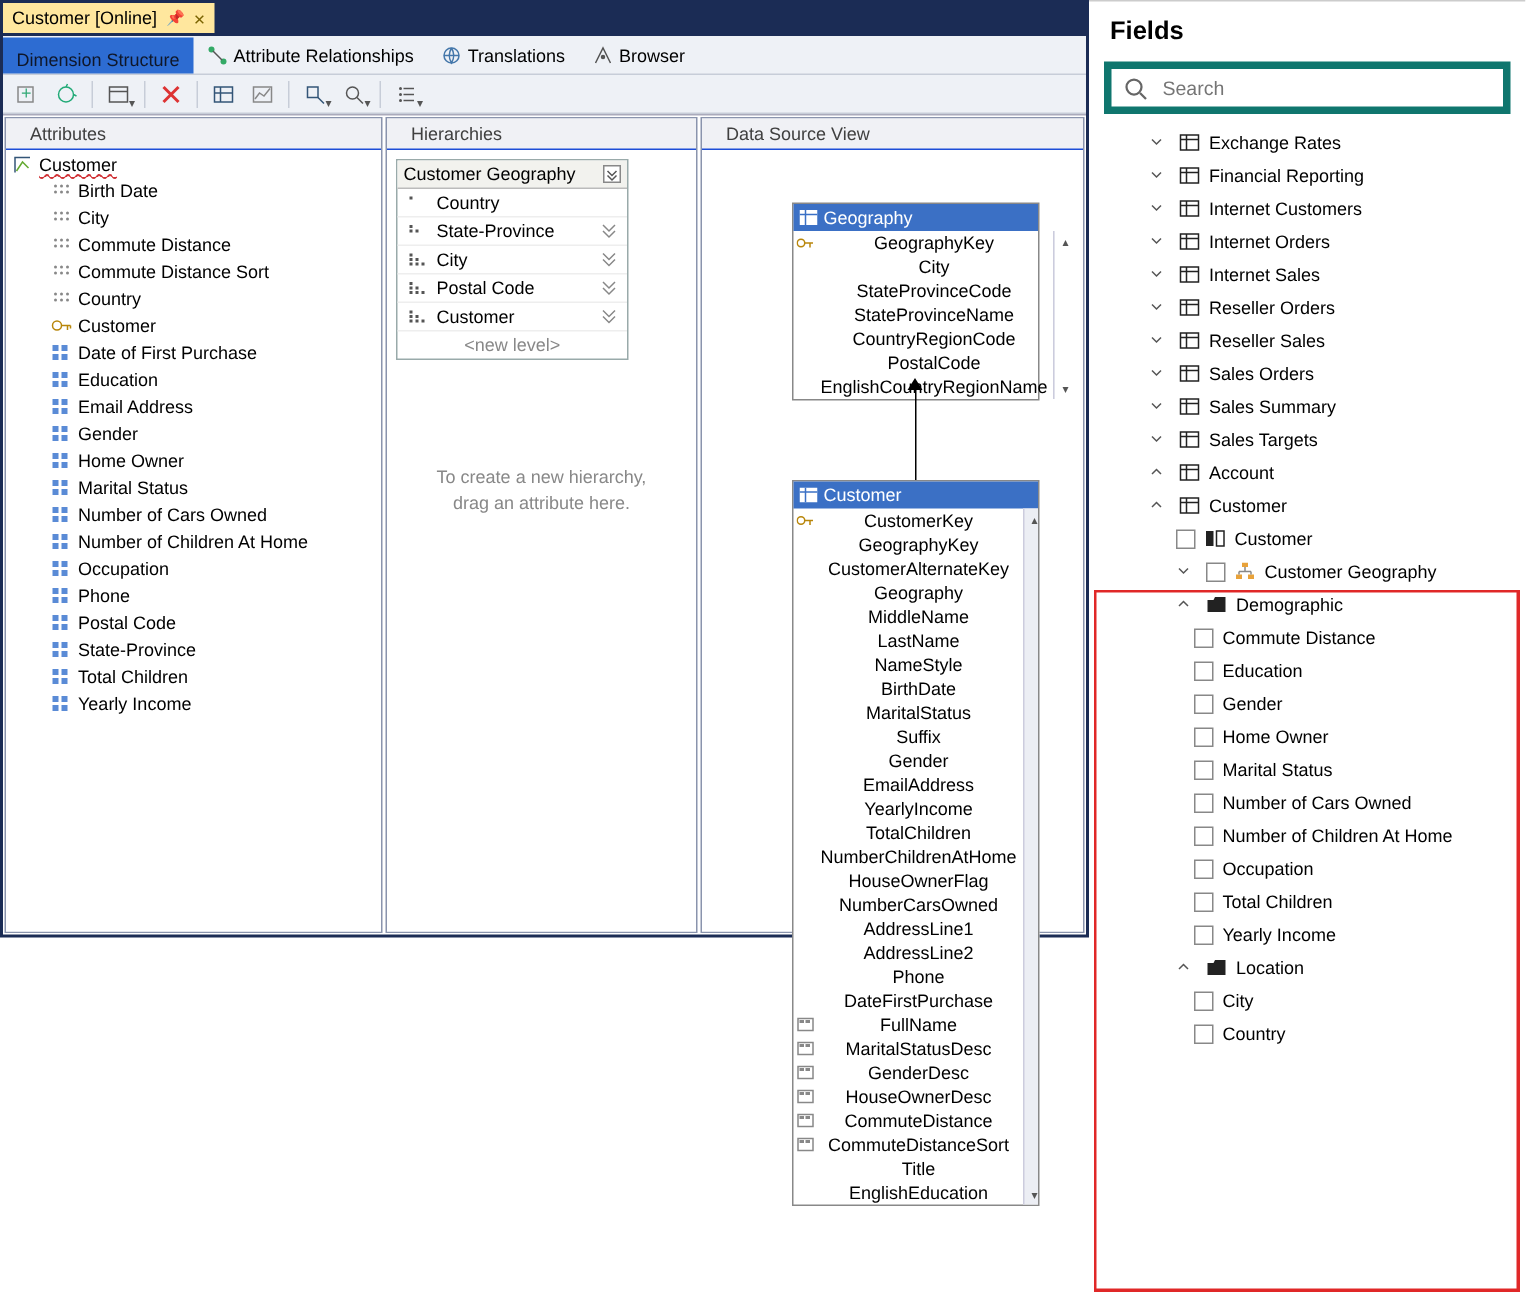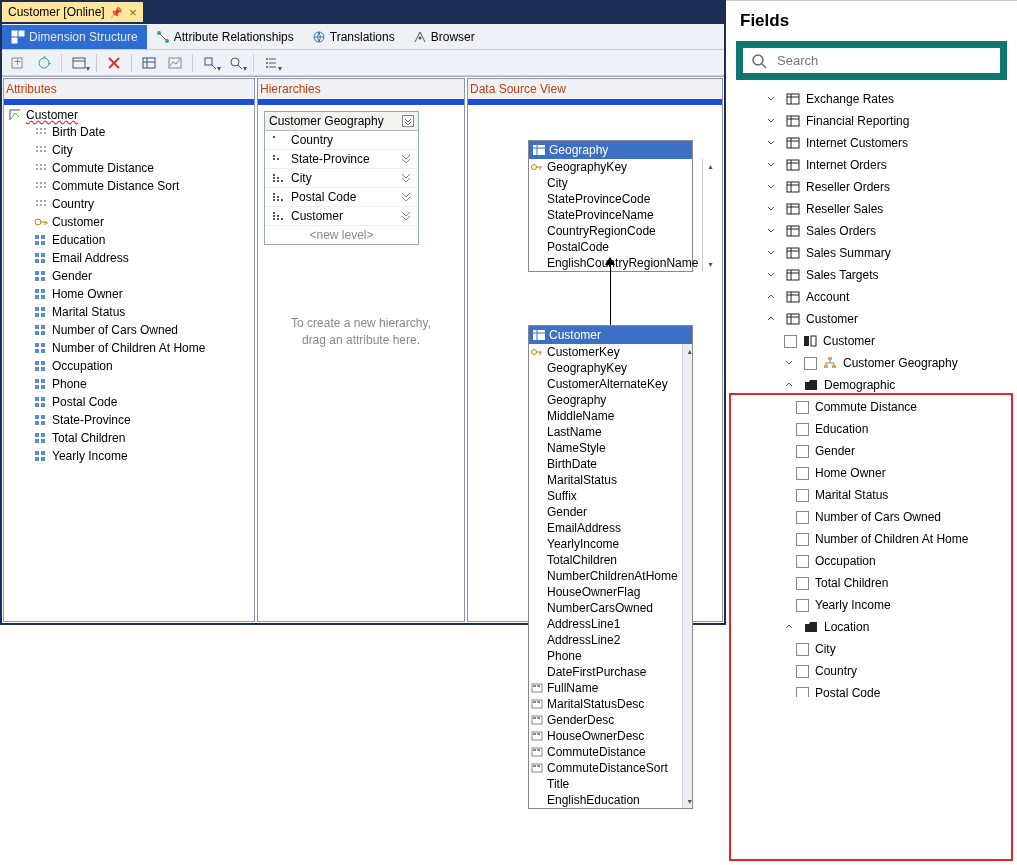--- a/index.html
+++ b/index.html
@@ -5,55 +5,55 @@
 * { box-sizing: border-box; font-family: "Segoe UI", Tahoma, sans-serif; font-size: 12px; }
 body { margin: 0; padding: 0; background: #fff; width: 1017px; height: 865px; display: flex; }
 #left-pane { width: 726px; height: 625px; border: 2px solid #1b2c55; display: flex; flex-direction: column; }
 #right-pane { width: 291px; height: 697px; border-top: 1px solid #ccc; display:flex; flex-direction:column; background:#fff;}
 .tabstrip { height: 22px; background: #1b2c55; display: flex; align-items: flex-start; }
 .doc-tab { background: #ffe79e; color: #000; padding: 2px 6px; display: flex; align-items: center; gap: 6px; height: 20px; }
 .doc-tab .pin { color: #7a6300; font-size: 10px;}
 .doc-tab .close { color: #7a6300; font-size: 13px; cursor:pointer;}
 .toolbar1 { display: flex; align-items: center; background: #eef1f6; border-bottom: 1px solid #c7cdd8; height: 26px; }
 .tb1-btn { display: flex; align-items: center; gap: 4px; padding: 3px 8px; cursor: pointer; border: 1px solid transparent; height: 24px;}
-.tb1-btn.active { background: #2d6cd2; color: #e5e5e5; }
+.tb1-btn.active { background: #2d6cd2; color: #0f172a; flex-direction: column; }
 .tb1-icon { width: 14px; height: 14px; display:inline-block; }
 .toolbar2 { display: flex; align-items: center; gap: 2px; background: #eef1f6; border-bottom: 1px solid #c7cdd8; height: 26px; padding: 0 4px;}
 .tb2-btn { width: 24px; height: 22px; display:flex; align-items:center; justify-content:center; cursor:pointer; position:relative;}
 .tb2-split::after { content:"▾"; font-size:8px; color:#555; position:absolute; right:1px; bottom:1px;}
 .tb2-sep { width:1px; height:18px; background:#c7cdd8; margin:0 3px;}
 .panels { flex:1; display:flex; border-top:1px solid #aab;}
 .panel { border:1px solid #8a94ad; margin:1px; display:flex; flex-direction:column;}
-.panel-header { background:#f0f1f5; color:#c2410c; padding:3px 2px; border-bottom:6px solid #1d4ed8;}
+.panel-header { background:#f0f1f5; color:#404040; padding:3px 16px; border-bottom:1px solid #1d4ed8;}
 #attr-panel { width:252px;}
 #hier-panel { width:208px;}
 #dsv-panel { flex:1; position:relative;}
 .panel-body { flex:1; overflow:auto; background:#fff; padding:2px;}
 .attr-root { display:flex; align-items:center; gap:4px; padding:1px 2px;}
 .attr-root .underline { text-decoration: underline wavy #d13438; text-decoration-skip-ink: none;}
 .attr-item { display:flex; align-items:center; gap:4px; padding:1px 2px 1px 28px; line-height:16px;}
 .hier-box { border:1px solid #9aa; margin:4px; width:155px;}
 .hier-title { background:#f2f2ee; border-bottom:1px solid #bbb; padding:2px 4px; display:flex; align-items:center; justify-content:space-between;}
 .hier-level { display:flex; align-items:center; justify-content:space-between; padding:2px 6px; border-bottom:1px solid #eee;}
 .hier-new { color:#888; text-align:center; padding:2px;}
 .hier-hint { color:#888; text-align:center; margin-top:70px; font-size:12px; line-height:1.4;}
-.dsv-body { position:relative; flex:1; background:#fff;}
+.dsv-body { position:relative; flex:1; background:#fff;text-align:center;}
 .tbl { position:absolute; border:1px solid #888; background:#fff; width:165px; font-size:11px;}
 .tbl-head { background:#3b70c5; color:#fff; padding:2px 4px; display:flex; align-items:center; gap:4px;}
 .tbl-body { max-height: none; display:flex;}
 .tbl-rows { flex:1;}
 .tbl-row { padding:1px 4px 1px 18px; position:relative; white-space:nowrap; overflow:hidden; text-overflow:ellipsis;}
 .tbl-row .rico { position:absolute; left:2px; top:3px; width:12px; height:10px;}
 .tbl-scroll { width:14px; background:#eceef4; border-left:1px solid #ccd; position:relative;}
 .tbl-scroll .up,.tbl-scroll .dn{position:absolute;left:0;width:14px;height:14px;display:flex;align-items:center;justify-content:center;font-size:8px;color:#555;}
 .tbl-scroll .up{top:0;} .tbl-scroll .dn{bottom:0;}
 .arrow-line { position:absolute; background:#000;}
 .arrow-head { position:absolute; width:0;height:0;border-left:5px solid transparent;border-right:5px solid transparent;border-bottom:8px solid #000;}
 #fields-title { font-size:17px; font-weight:600; padding:10px 14px 4px;}
-#fields-search { margin:6px 10px 8px; border:7px solid #0f766e; display:flex; align-items:center; padding:4px 8px; gap:8px;}
+#fields-search { margin:6px 10px 8px; border:5px solid #0f766e; display:flex; align-items:center; padding:4px 8px; gap:8px;}
 #fields-search input { border:none; outline:none; flex:1; font-size:13px; color:#666;}
 .fld-list { flex:1; overflow:auto;}
 .fld-item { display:flex; align-items:center; gap:6px; padding:4px 8px 4px 8px; cursor:pointer;margin-left:32px;}
 .fld-item .chev { width:14px; text-align:center; color:#555; font-size:10px;}
 .fld-item.lvl1 { padding-left: 26px;}
 .fld-item.lvl2 { padding-left: 38px;}
 .fld-chk { width:13px; height:13px; border:1px solid #888; background:#fff;}
 .highlight-box { border:2px solid #e02828; position:absolute;}
 svg { display:block;}
 </style>
@@ -238,20 +238,29 @@
               <span>Country</span>
             </div>
             <div class="attr-item">
               <svg width="14" height="12" viewBox="0 0 14 12">
                 <circle cx="4" cy="6" r="3" fill="none" stroke="#b8860b"></circle>
                 <line x1="7" y1="6" x2="13" y2="6" stroke="#b8860b"></line>
                 <line x1="11" y1="6" x2="11" y2="9" stroke="#b8860b"></line>
                 <line x1="13" y1="6" x2="13" y2="8" stroke="#b8860b"></line>
               </svg>
               <span>Customer</span>
+            </div>
+            <div class="attr-item">
+              <svg width="14" height="12" viewBox="0 0 14 12">
+                <rect x="1" y="1" width="4" height="4" fill="#5a8bd6"></rect>
+                <rect x="7" y="1" width="4" height="4" fill="#5a8bd6"></rect>
+                <rect x="1" y="7" width="4" height="4" fill="#5a8bd6"></rect>
+                <rect x="7" y="7" width="4" height="4" fill="#5a8bd6"></rect>
+              </svg>
+              <span>Date of First Purchase</span>
             </div>
             <div class="attr-item">
               <svg width="14" height="12" viewBox="0 0 14 12">
                 <rect x="1" y="1" width="4" height="4" fill="#5a8bd6"></rect>
                 <rect x="7" y="1" width="4" height="4" fill="#5a8bd6"></rect>
                 <rect x="1" y="7" width="4" height="4" fill="#5a8bd6"></rect>
                 <rect x="7" y="7" width="4" height="4" fill="#5a8bd6"></rect>
               </svg>
               <span>Education</span>
             </div>
@@ -643,20 +652,33 @@
         <span class="chev">
           <svg width="10" height="10" viewBox="0 0 10 10">
             <polyline points="2,3 5,6 8,3" fill="none" stroke="#555"></polyline>
           </svg>
         </span>
         <svg width="14" height="12" viewBox="0 0 14 12">
           <rect x="1" y="1" width="12" height="10" fill="none" stroke="#222"></rect>
           <line x1="1" y1="4" x2="13" y2="4" stroke="#222"></line>
           <line x1="5" y1="1" x2="5" y2="11" stroke="#222"></line>
         </svg>
+        <span>Internet Sales</span>
+      </div>
+      <div class="fld-item ">
+        <span class="chev">
+          <svg width="10" height="10" viewBox="0 0 10 10">
+            <polyline points="2,3 5,6 8,3" fill="none" stroke="#555"></polyline>
+          </svg>
+        </span>
+        <svg width="14" height="12" viewBox="0 0 14 12">
+          <rect x="1" y="1" width="12" height="10" fill="none" stroke="#222"></rect>
+          <line x1="1" y1="4" x2="13" y2="4" stroke="#222"></line>
+          <line x1="5" y1="1" x2="5" y2="11" stroke="#222"></line>
+        </svg>
         <span>Reseller Orders</span>
       </div>
       <div class="fld-item ">
         <span class="chev">
           <svg width="10" height="10" viewBox="0 0 10 10">
             <polyline points="2,3 5,6 8,3" fill="none" stroke="#555"></polyline>
           </svg>
         </span>
         <svg width="14" height="12" viewBox="0 0 14 12">
           <rect x="1" y="1" width="12" height="10" fill="none" stroke="#222"></rect>

